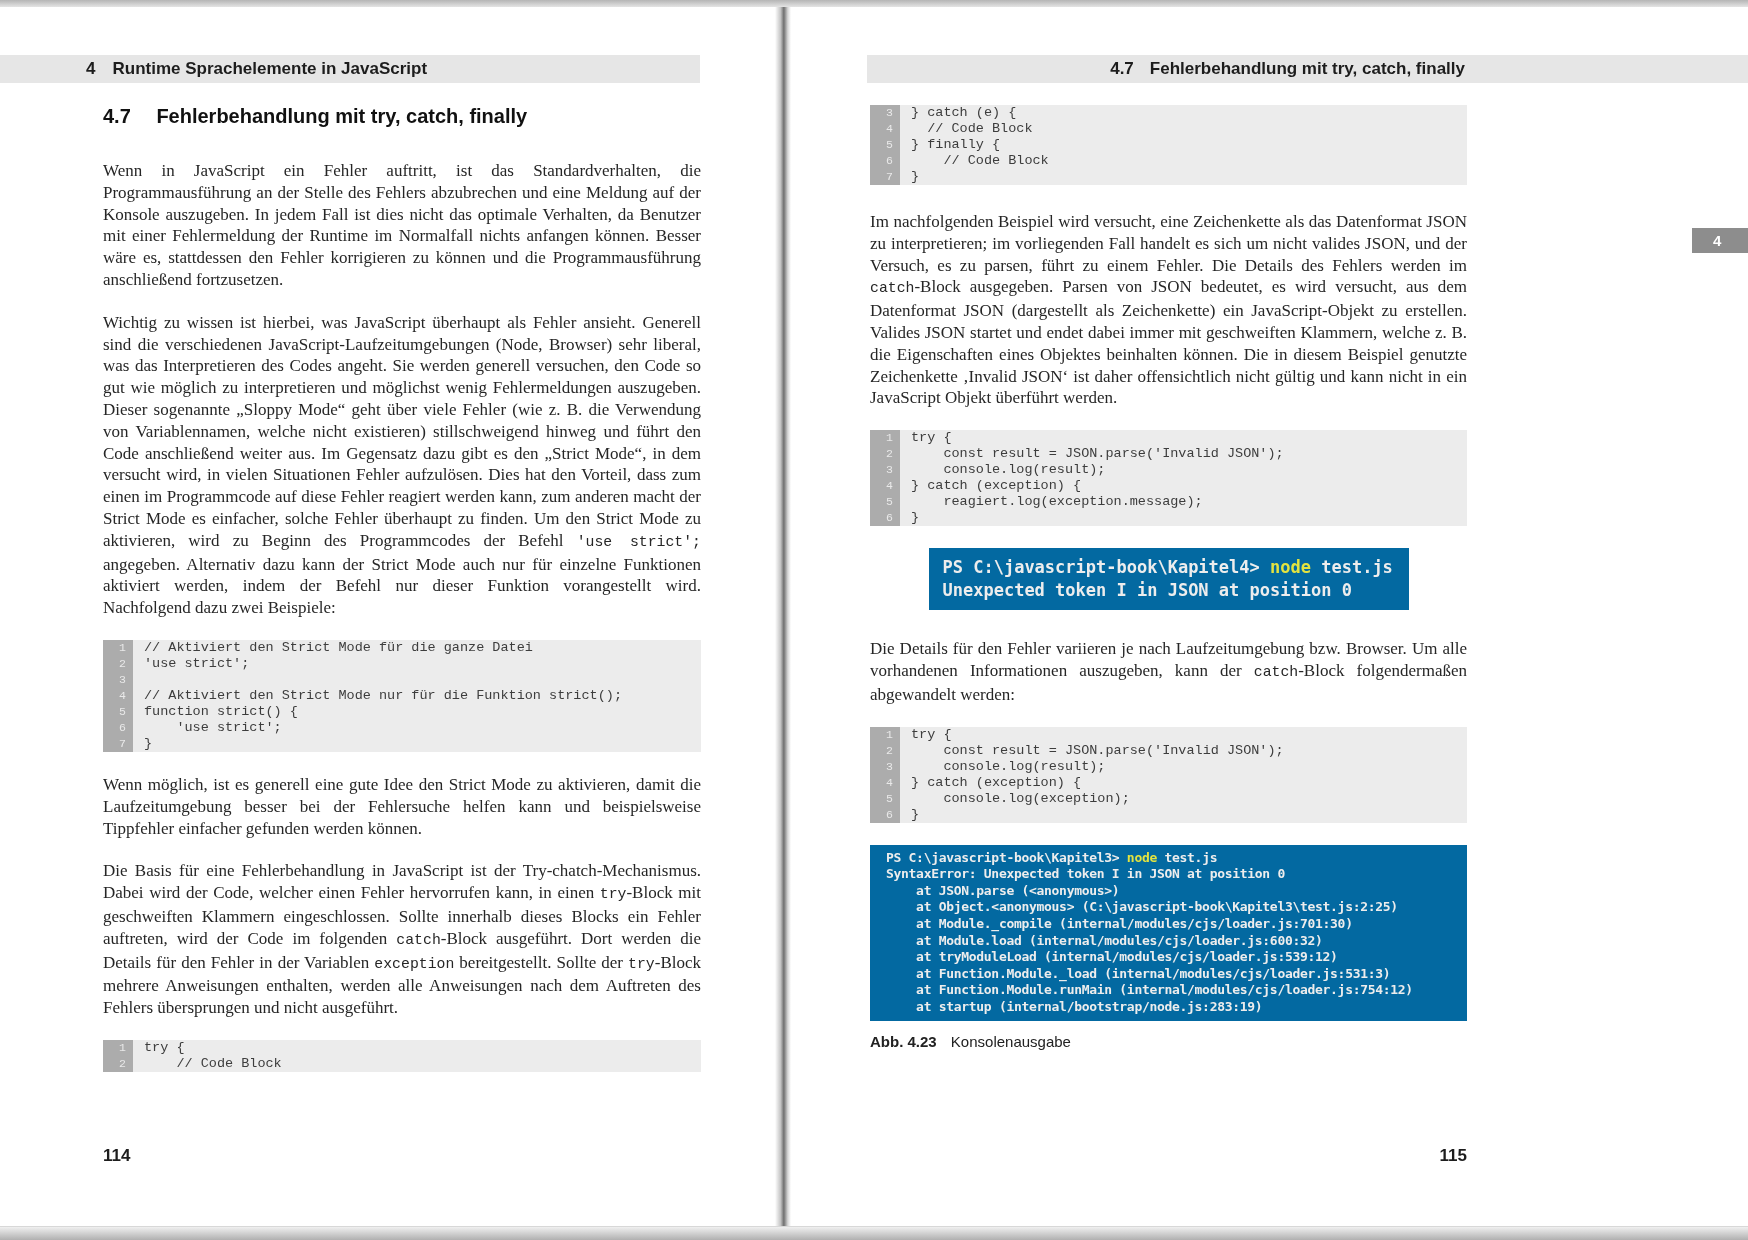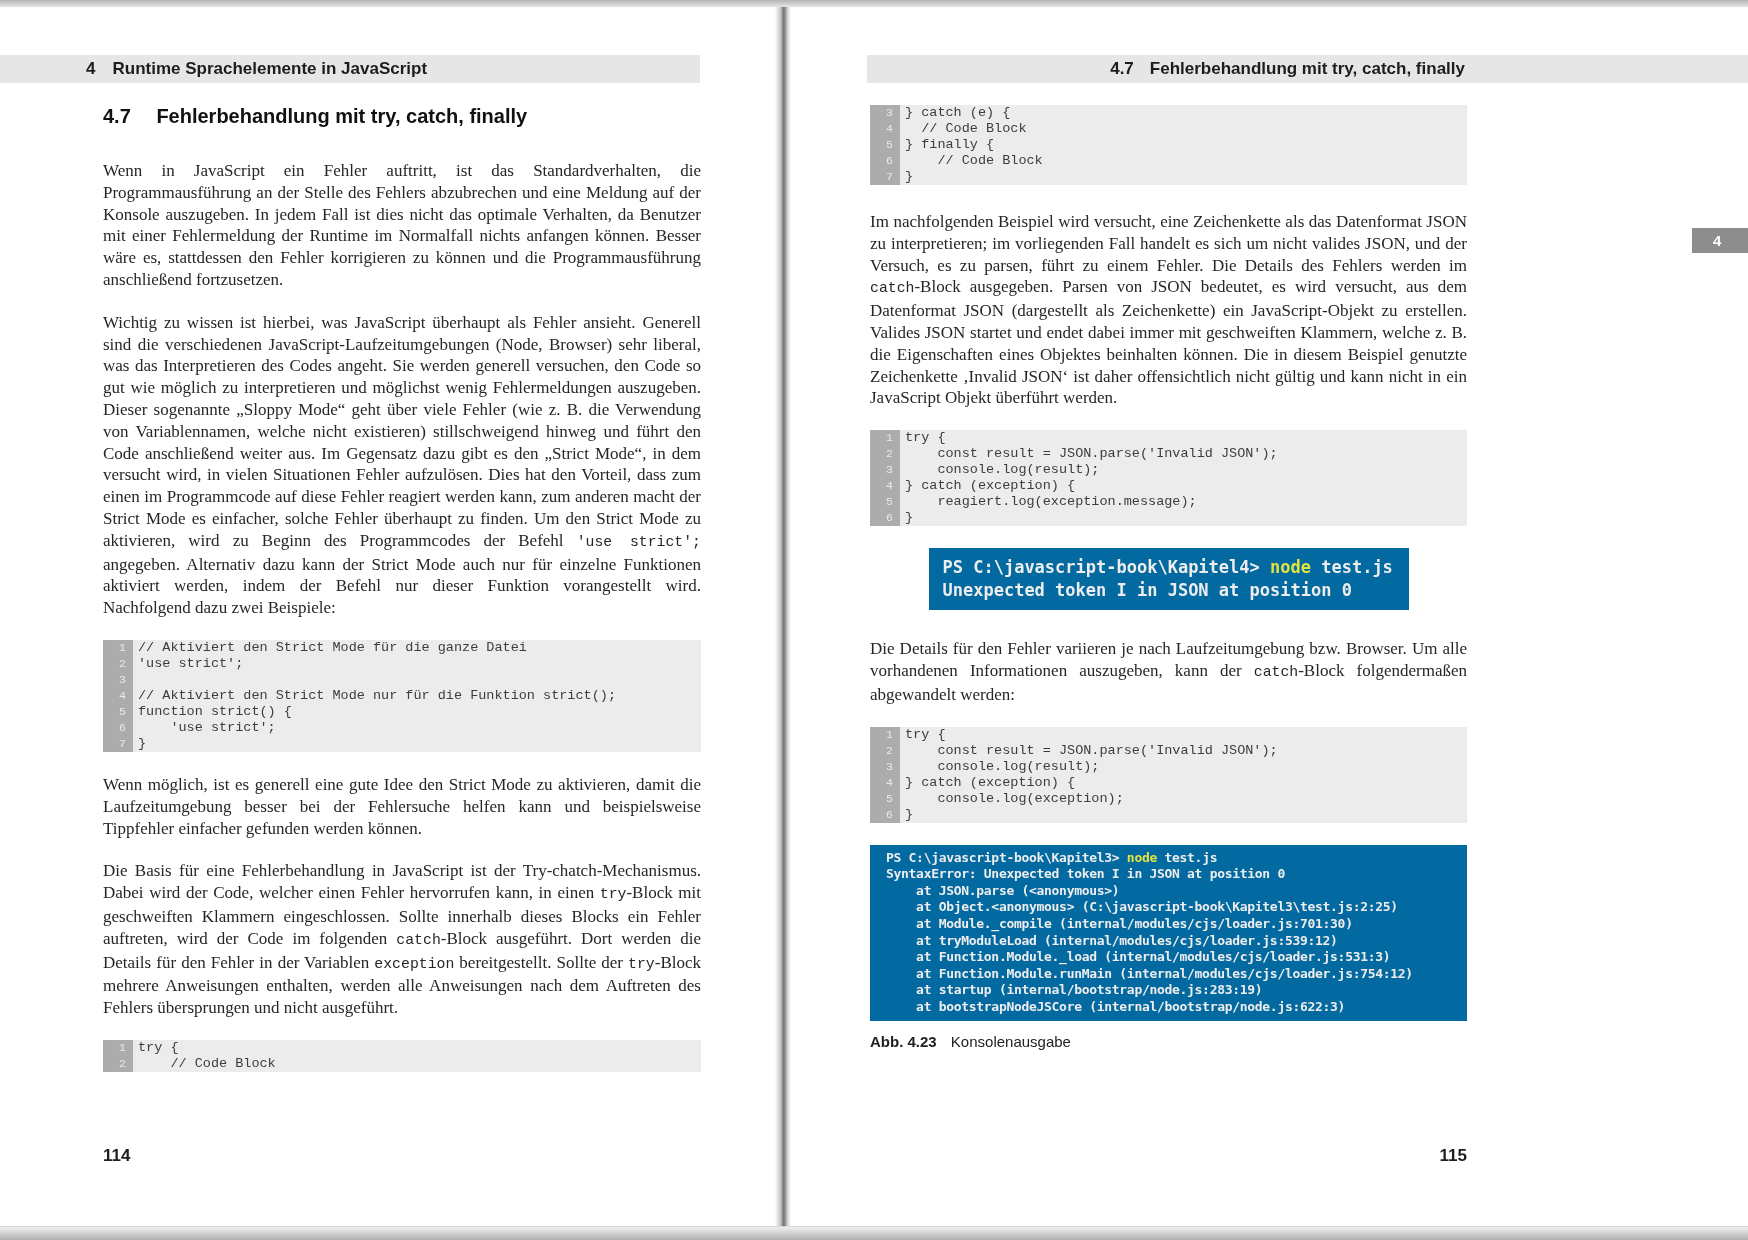--- a/index.html
+++ b/index.html
@@ -26,21 +26,21 @@
   .sec-heading{margin:0 0 32px 0;font-family:"Liberation Sans",sans-serif;font-size:20px;color:#111111;}
   .sec-num{margin-right:20px;}
   p.body{margin:0 0 21px 0;font-size:17px;line-height:21.8px;text-align:justify;color:#262626;hyphens:auto;}
   .icode{font-family:"Liberation Mono",monospace;font-size:14.8px;}
   .codeblock{margin:0 0 22px 0;background:#ececec;font-family:"Liberation Mono",monospace;
              font-size:13.5px;color:#3d3d3d;}
   .right-col .codeblock:first-child{margin-bottom:26px;}
   .code-line{display:flex;height:16px;line-height:16px;}
   .ln{flex:0 0 30px;background:#acacac;color:#e9e9e9;text-align:right;padding-right:7px;
       box-sizing:border-box;font-size:11.5px;}
-  .ct{flex:1;padding-left:5px;white-space:pre;}
+  .ct{flex:1;padding-left:11px;white-space:pre;}
   .console{background:#0369a1;font-family:"DejaVu Sans Mono",monospace;font-weight:bold;color:#ededed;}
   .console-line{white-space:pre;}
   .console.small{width:480px;margin:4px auto 28px;padding:8px 14px;box-sizing:border-box;
                  font-size:17px;line-height:23px;}
   .console.large{margin:6px 0 12px 0;padding:5px 16px;font-size:13px;line-height:16.6px;letter-spacing:-0.3px;}
   .cmd{color:#e3e340;}
   .caption{font-family:"Liberation Sans",sans-serif;font-size:15px;color:#222222;}
   .cap-label{font-weight:bold;margin-right:10px;}
   .pagenum{position:absolute;top:1146px;font-family:"Liberation Sans",sans-serif;font-weight:bold;
            font-size:17px;color:#1d1d1d;}
@@ -198,25 +198,25 @@
           <span class="ln">6</span>
           <span class="ct">}</span>
         </div>
       </div>
     <div class="console large">
         <div class="console-line"><span>PS C:\javascript-book\Kapitel3&gt; </span><span class="cmd">node</span><span> test.js</span></div>
         <div class="console-line"><span>SyntaxError: Unexpected token I in JSON at position 0</span></div>
         <div class="console-line"><span>    at JSON.parse (&lt;anonymous&gt;)</span></div>
         <div class="console-line"><span>    at Object.&lt;anonymous&gt; (C:\javascript-book\Kapitel3\test.js:2:25)</span></div>
         <div class="console-line"><span>    at Module._compile (internal/modules/cjs/loader.js:701:30)</span></div>
+        <div class="console-line"><span>    at Module.load (internal/modules/cjs/loader.js:600:32)</span></div>
         <div class="console-line"><span>    at tryModuleLoad (internal/modules/cjs/loader.js:539:12)</span></div>
         <div class="console-line"><span>    at Function.Module._load (internal/modules/cjs/loader.js:531:3)</span></div>
         <div class="console-line"><span>    at Function.Module.runMain (internal/modules/cjs/loader.js:754:12)</span></div>
         <div class="console-line"><span>    at startup (internal/bootstrap/node.js:283:19)</span></div>
-        <div class="console-line"><span>    at bootstrapNodeJSCore (internal/bootstrap/node.js:622:3)</span></div>
       </div>
     <div class="caption">
       <span class="cap-label">Abb. 4.23</span>
       <span class="cap-text">Konsolenausgabe</span>
     </div>
   </div>
 
   <div class="pagenum left">114</div>
   <div class="pagenum right">115</div>
 </div>

